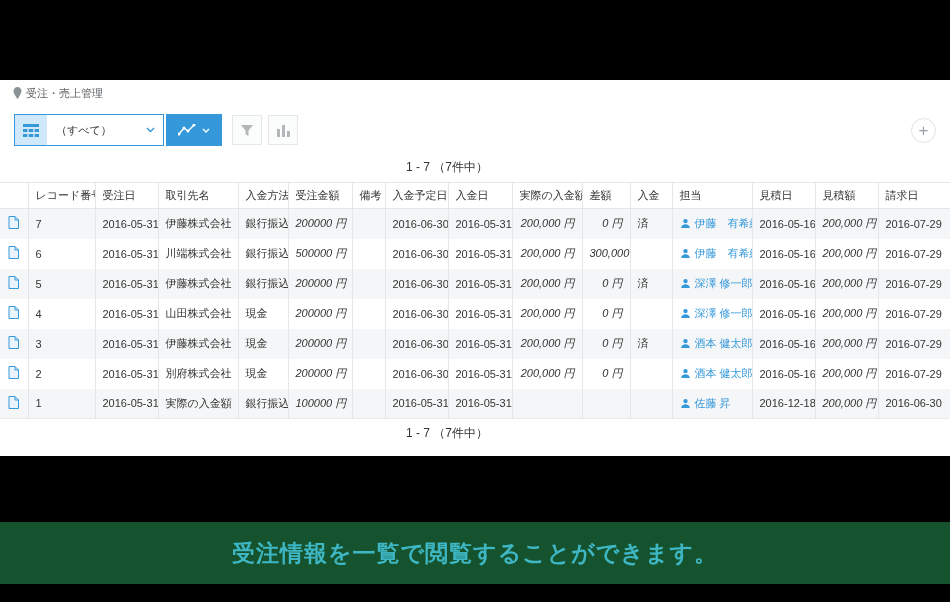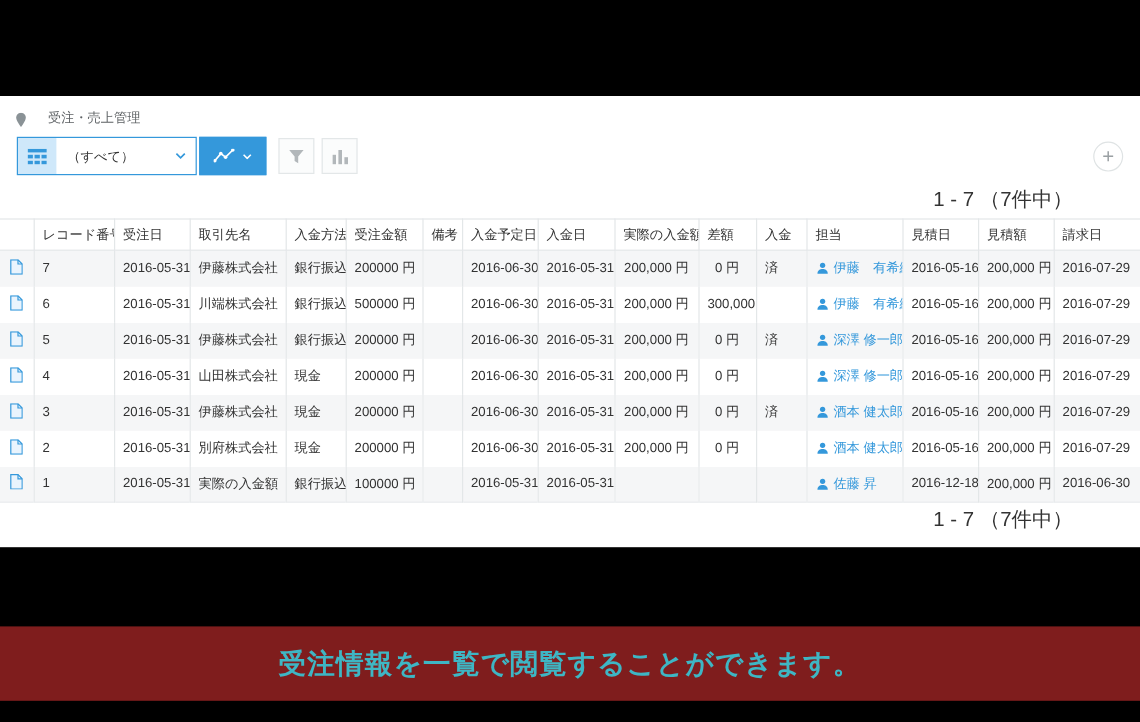--- a/index.html
+++ b/index.html
@@ -9,21 +9,21 @@
     font-family:"Liberation Sans","DejaVu Sans",sans-serif;
     position:relative;
     overflow:hidden;
   }
   
   .app-panel{
     position:absolute; top:80px; left:0; width:950px; height:376px;
     background:#fff;
   }
   .breadcrumb-bar{
-    height:26px; display:flex; align-items:flex-end; gap:18px;
+    height:26px; display:flex; align-items:center; gap:4px;
     padding-left:13px; font-size:11px; color:#5e6265;
   }
   .toolbar{
     display:flex; align-items:center; height:32px; margin:8px 14px 12px 14px;
   }
   .view-selector{
     display:flex; align-items:center; height:32px; width:150px;
     border:1px solid #3498db; background:#fff; cursor:pointer;
   }
   .vs-grid{
@@ -44,50 +44,50 @@
   }
   .tool-btn.funnel{ margin-left:10px; }
   .tool-btn.bars{ margin-left:6px; }
   .plus-btn{
     margin-left:auto; width:25px; height:25px; border-radius:50%;
     border:1px solid #dfe3e4; background:#fff; color:#9aa0a3;
     font-size:17px; line-height:1; display:flex; align-items:center; justify-content:center;
     cursor:pointer; font-family:"Liberation Sans","DejaVu Sans",sans-serif;
   }
   .pagination{
-    font-size:17px; color:#333; text-align:right; padding-right:56px; line-height:14px;
+    font-size:12px; color:#333; text-align:center; padding-right:56px; line-height:14px;
   }
   .pagination.top{ margin-top:14px; }
   .pagination.bottom{ margin-top:7px; }
   
   table{
     width:950px; border-collapse:collapse; table-layout:fixed; margin-top:8px;
     border-bottom:1px solid #e9ecee;
   }
   th{
     font-size:11px; font-weight:400; color:#333; text-align:left;
     height:26px; padding:0 7px; background:#fff;
     border-top:1px solid #e3e7e8; border-bottom:1px solid #e3e7e8; border-right:1px solid #e3e7e8;
     white-space:nowrap; overflow:hidden; cursor:pointer;
   }
   td{
     font-size:11px; color:#333; height:30px; padding:0 7px;
     border-right:1px solid #e3e7e8; white-space:nowrap; overflow:hidden;
   }
   th:last-child, td:last-child{ border-right:none; }
   tbody tr:nth-child(odd){ background:#f5f6f7; }
-  td.num{ text-align:center; }
+  td.num{ text-align:right;font-style:italic; }
   th.icon-col, td.icon-col{ padding:0; text-align:center; }
   .assignee{ display:flex; align-items:center; gap:4px; }
   .assignee .name{ color:#3498db; cursor:pointer; }
   .rec-icon{ display:inline-flex; cursor:pointer; }
   
   .caption-band{
     position:absolute; top:522px; left:0; width:950px; height:62px;
-    background:#7f1d1d; display:flex; align-items:center; justify-content:center;
+    background:#14532d; display:flex; align-items:center; justify-content:center;
   }
   .caption{
     font-size:23px; font-weight:700; color:#3eb6c4; letter-spacing:1px;
   }
 </style>
 </head>
 <body>
 
 <div class="app-panel">
 

